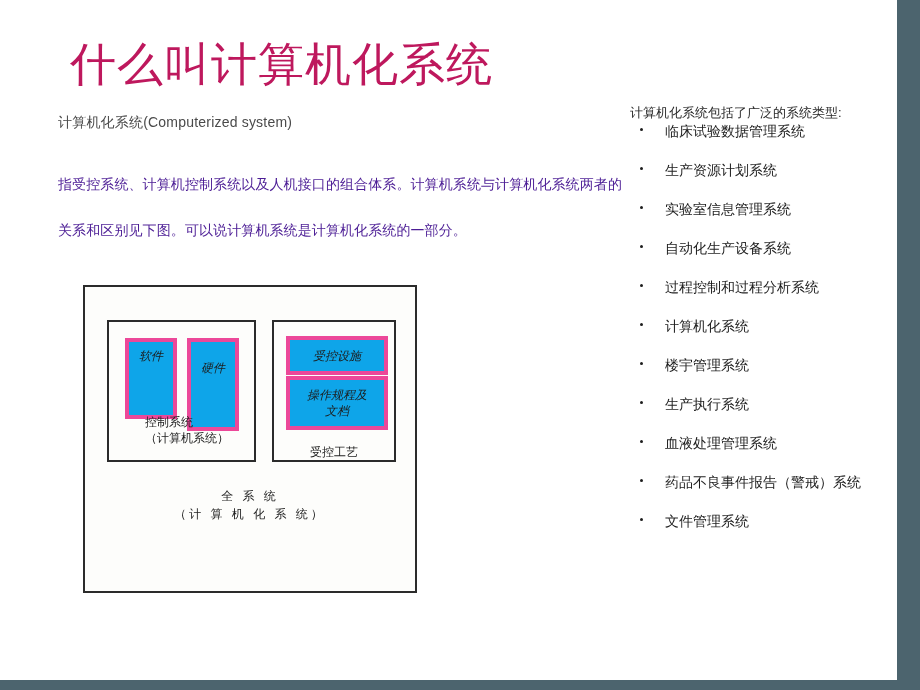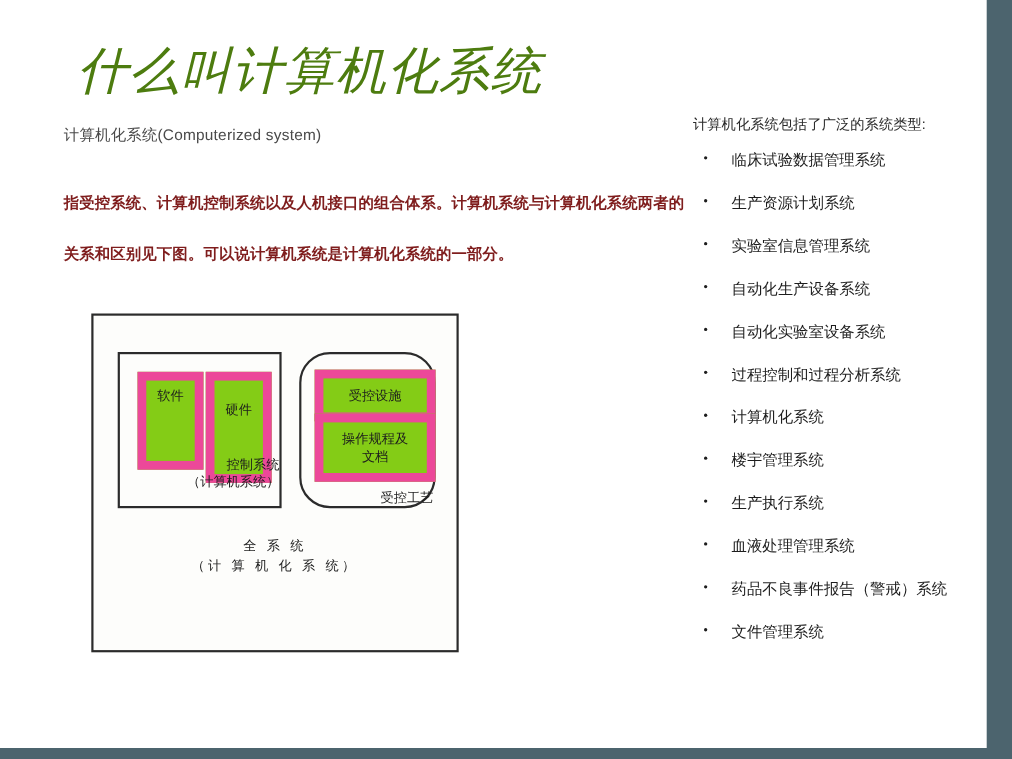--- a/index.html
+++ b/index.html
@@ -38,45 +38,43 @@
     background: #4c646e;
   }
 
   
   #title {
     position: absolute;
     left: 70px;
     top: 36px;
     font-size: 46px;
     line-height: 56px;
-    color: #4d7c0f;
+    color: #be185d;
     font-weight: 400;
     letter-spacing: 1px;
     white-space: nowrap;
-    font-style: italic;
   }
 
   
   #subtitle {
     position: absolute;
     left: 58px;
     top: 114px;
     font-size: 14px;
     color: #4a4a4a;
     letter-spacing: 0.2px;
     white-space: nowrap;
   }
   .body-line {
     position: absolute;
     left: 58px;
     font-size: 14px;
-    color: #7f1d1d;
+    color: #4c1d95;
     letter-spacing: 0.1px;
     white-space: nowrap;
-    font-weight: bold;
   }
   #body-line-1 { top: 176px; }
   #body-line-2 { top: 222px; }
 
   
   #diagram {
     position: absolute;
     left: 83px;
     top: 285px;
     width: 330px;
@@ -93,33 +91,33 @@
     left: 22px;
     top: 33px;
     width: 145px;
     height: 138px;
   }
   #box-process {
     left: 187px;
     top: 33px;
     width: 120px;
     height: 138px;
-    border-radius: 28px;
   }
   .leaf-box {
     position: absolute;
-    border: 8px solid #ec4899;
-    background: #84cc16;
+    border: 4px solid #ec4899;
+    background: #0ea5e9;
     display: flex;
     align-items: center;
     justify-content: center;
     text-align: center;
     font-size: 12px;
     color: #1d1d1d;
     line-height: 16px;
+    font-style: italic;
   }
   #box-software {
     left: 16px;
     top: 16px;
     width: 44px;
     height: 67px;
     align-items: flex-start;
     padding-top: 6px;
   }
   #box-hardware {
@@ -139,24 +137,25 @@
   #box-sop {
     left: 12px;
     top: 54px;
     width: 94px;
     height: 46px;
   }
   .box-caption {
     position: absolute;
     width: 100%;
     left: 0;
-    text-align: right;
+    text-align: left;
     font-size: 12px;
     line-height: 16px;
     color: #1d1d1d;
+    padding-left: 36px;
   }
   #caption-control { top: 92px; }
   #caption-process { top: 110px; margin-top: 12px; }
   #caption-whole {
     position: absolute;
     left: 0;
     top: 200px;
     width: 330px;
     text-align: center;
     font-size: 12px;
@@ -169,21 +168,20 @@
   #right-col {
     position: absolute;
     left: 630px;
     top: 104px;
     width: 262px;
   }
   #right-heading {
     font-size: 13px;
     color: #2a2a2a;
     line-height: 18px;
-    margin-bottom: 14px;
     white-space: nowrap;
   }
   .bullet-row {
     position: relative;
     height: 39px;
     font-size: 14px;
     color: #1d1d1d;
     line-height: 18px;
   }
   .bullet-dot {
@@ -261,24 +259,20 @@
         <div class="bullet-row">
           <span class="bullet-dot"></span>
           <span class="bullet-text">实验室信息管理系统</span>
         </div>
         <div class="bullet-row">
           <span class="bullet-dot"></span>
           <span class="bullet-text">自动化生产设备系统</span>
         </div>
         <div class="bullet-row">
           <span class="bullet-dot"></span>
-          <span class="bullet-text">自动化实验室设备系统</span>
-        </div>
-        <div class="bullet-row">
-          <span class="bullet-dot"></span>
           <span class="bullet-text">过程控制和过程分析系统</span>
         </div>
         <div class="bullet-row">
           <span class="bullet-dot"></span>
           <span class="bullet-text">计算机化系统</span>
         </div>
         <div class="bullet-row">
           <span class="bullet-dot"></span>
           <span class="bullet-text">楼宇管理系统</span>
         </div>

